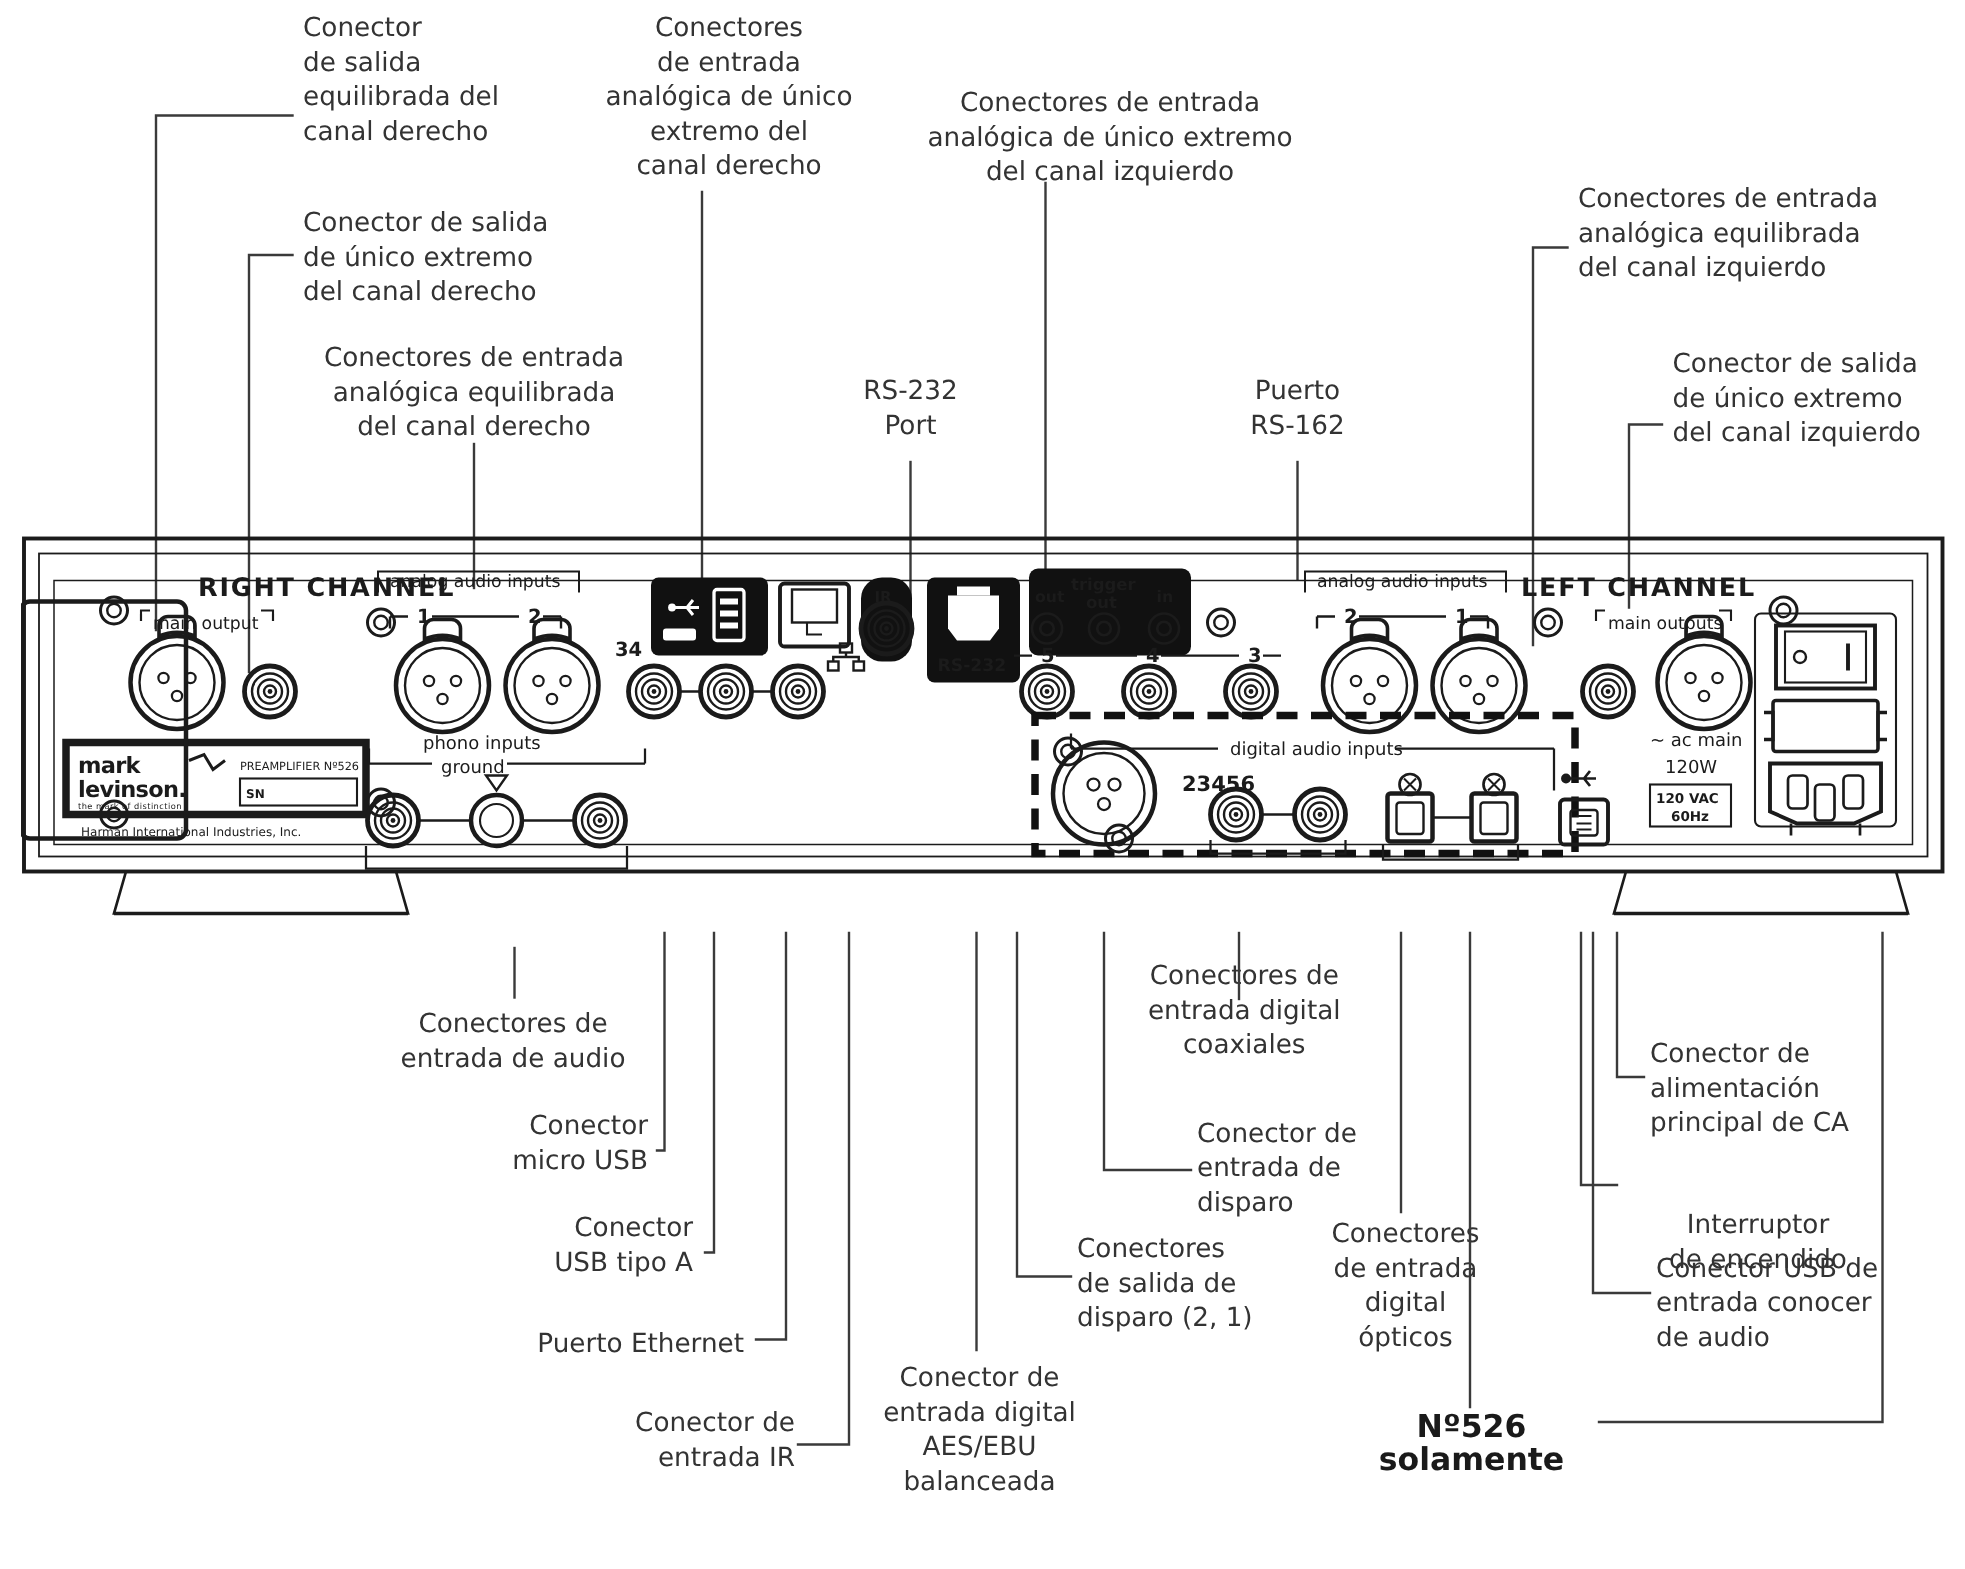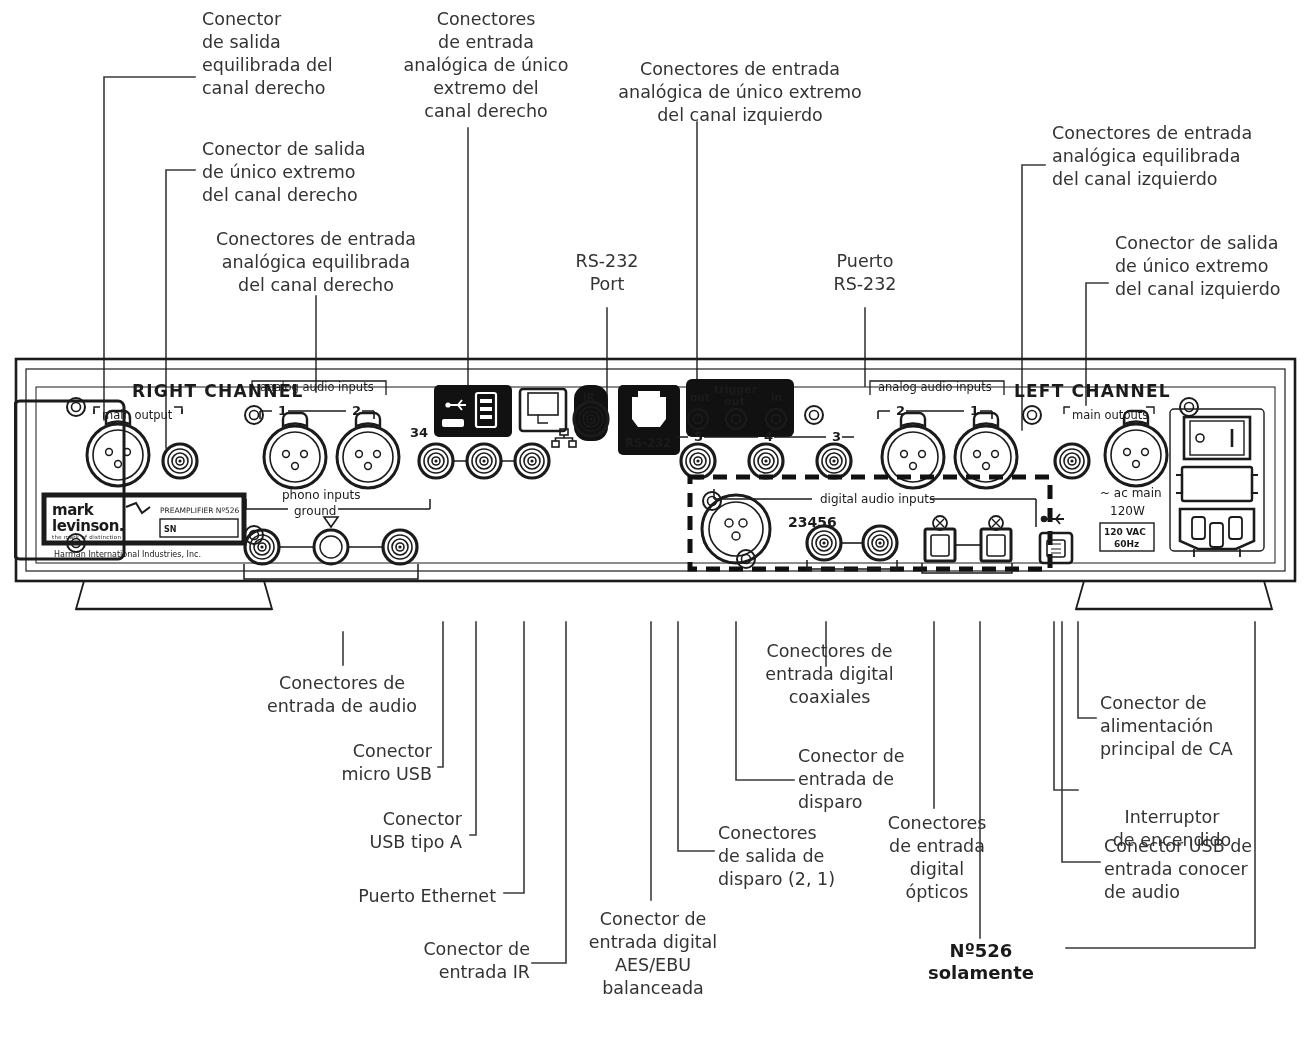--- a/index.html
+++ b/index.html
@@ -4,21 +4,21 @@
 <style>
   html,body{margin:0;padding:0;background:#fff;}
   body{width:1310px;height:1046px;position:relative;overflow:hidden;
        font-family:"DejaVu Sans","Liberation Sans",sans-serif;color:#2b2b2b;}
   #stage{position:absolute;inset:0;padding-left:36px;}
 
   .lbl{position:absolute;font-size:17.5px;line-height:23px;color:#333;white-space:pre-line;}
   .lbl.c{text-align:center;}
   .lbl.r{text-align:right;}
   .lbl.l{text-align:left;}
-  .lbl.bold{font-weight:bold;font-size:18px;line-height:22px;color:#1a1a1a;}
+  .lbl.bold{font-weight:bold;font-size:21px;line-height:22px;color:#1a1a1a;}
 
   svg.overlay{position:absolute;left:0;top:0;width:1310px;height:1046px;pointer-events:none;}
 
   
   #panel{position:absolute;left:14px;top:357px;width:1283px;height:262px;}
   .pstroke{stroke:#1b1b1b;fill:none;}
   .silk{font-family:"DejaVu Sans","Liberation Sans",sans-serif;fill:#1b1b1b;}
 </style>
 </head>
 <body>
@@ -45,21 +45,21 @@
 canal derecho</div>
 
   <div class="lbl c" style="left:595px;top:58px;width:290px;">Conectores de entrada
 analógica de único extremo
 del canal izquierdo</div>
 
   <div class="lbl c" style="left:552px;top:250px;width:110px;">RS-232
 Port</div>
 
   <div class="lbl c" style="left:810px;top:250px;width:110px;">Puerto
-RS-232</div>
+RS-162</div>
 
   <div class="lbl l" style="left:1052px;top:122px;width:250px;">Conectores de entrada
 analógica equilibrada
 del canal izquierdo</div>
 
   <div class="lbl l" style="left:1115px;top:232px;width:200px;">Conector de salida
 de único extremo
 del canal izquierdo</div>
 
   <div class="lbl c" style="left:252px;top:672px;width:180px;">Conectores de

